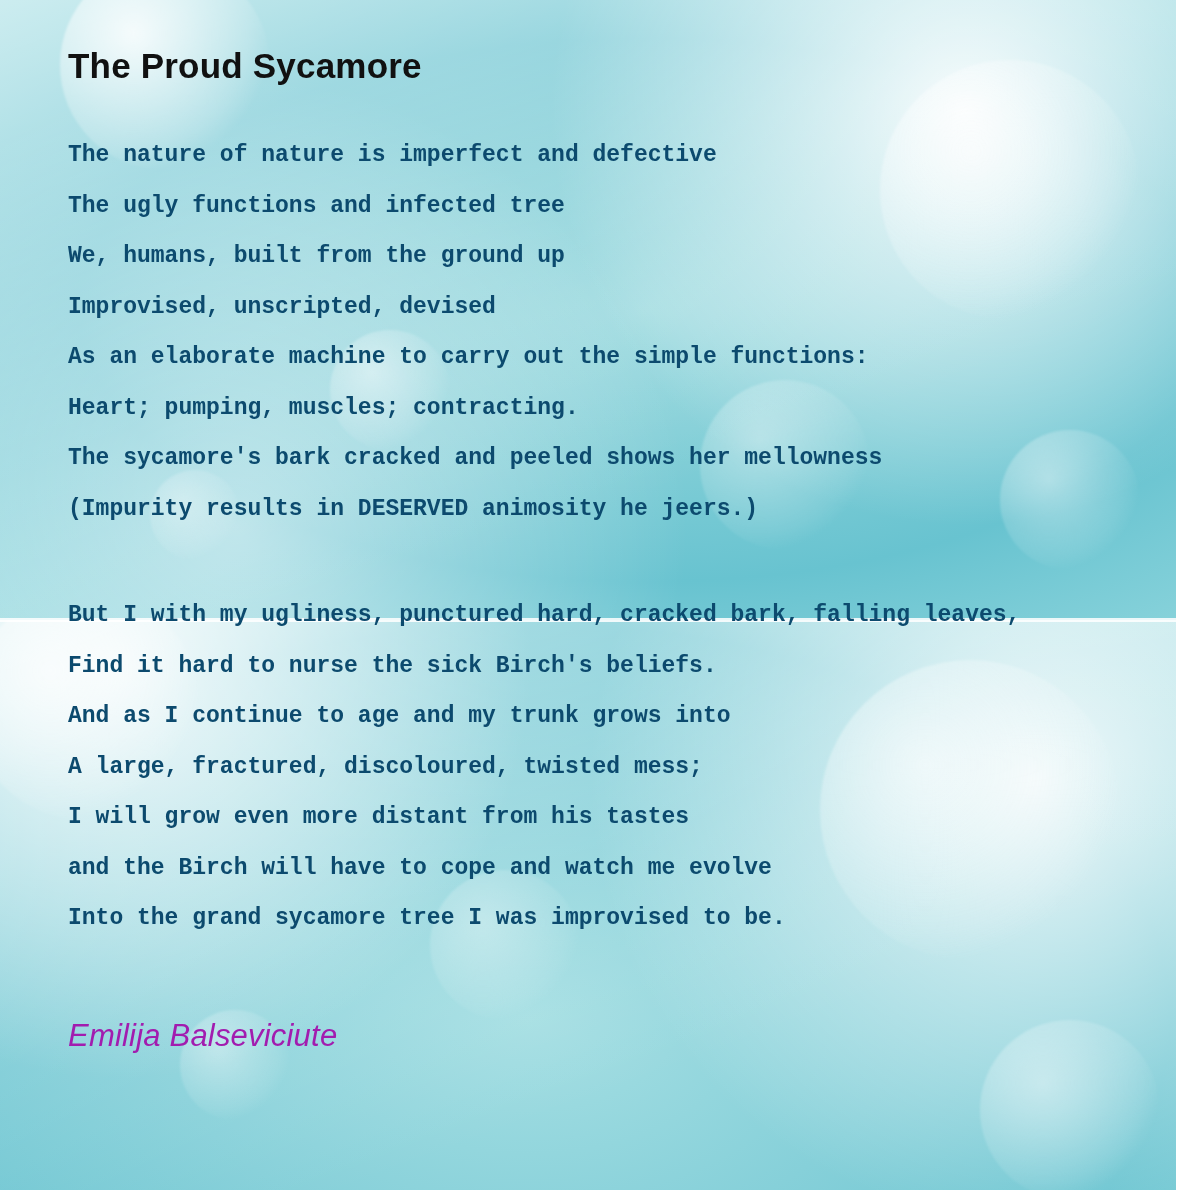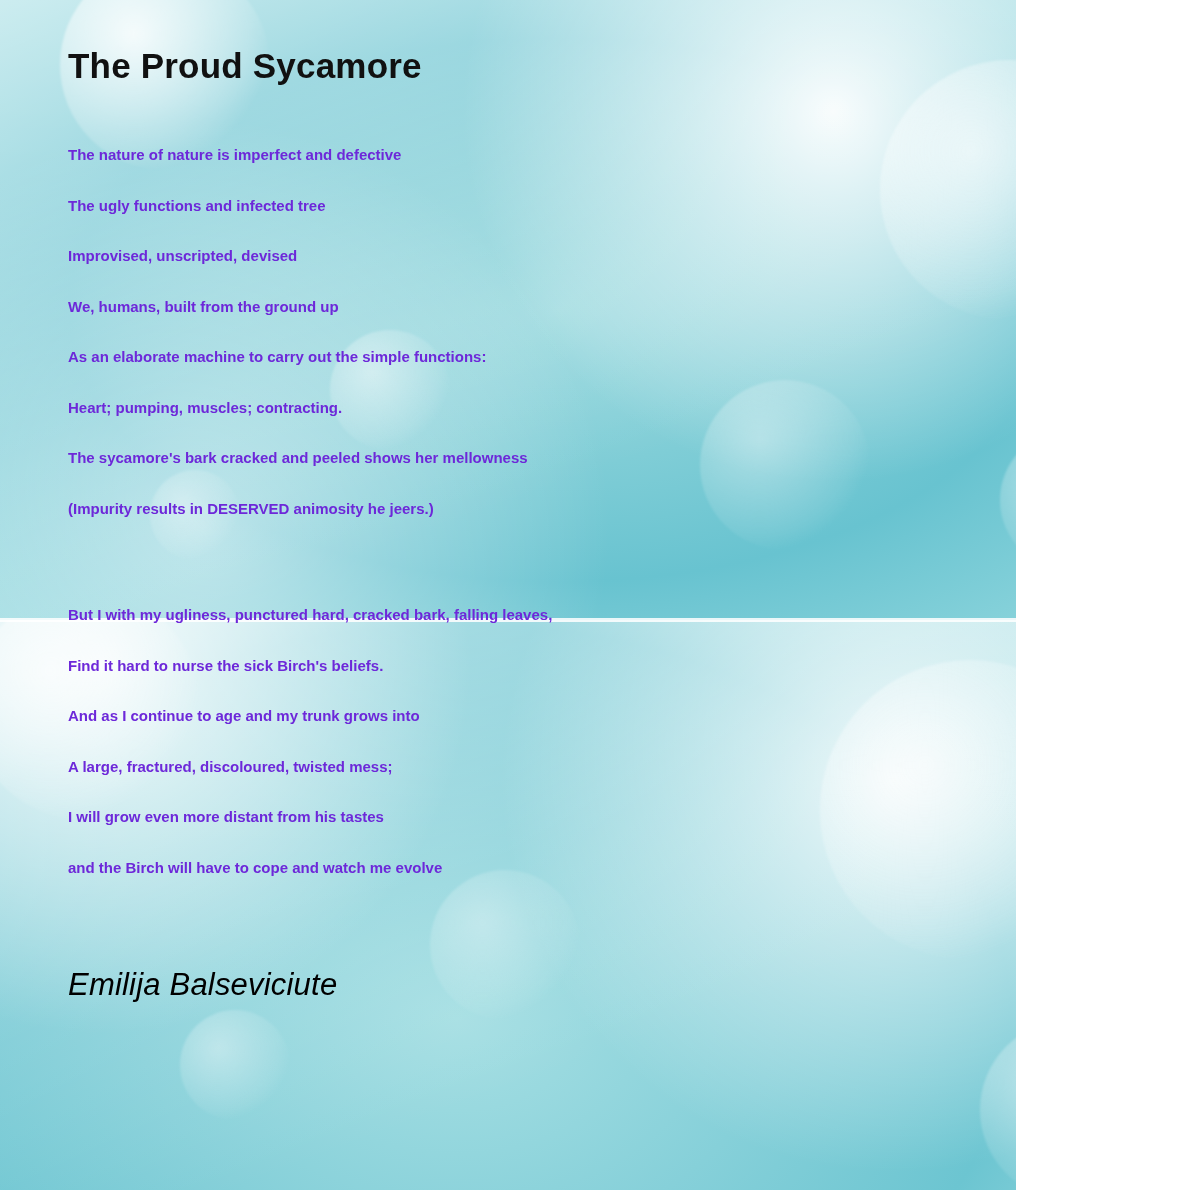--- a/index.html
+++ b/index.html
@@ -9,21 +9,21 @@
   body {
     width: 1200px;
     height: 1190px;
     font-family: "Liberation Sans", sans-serif;
     background: #ffffff;
     overflow: hidden;
   }
 
   .poem-page {
     position: relative;
-    width: 1016px;
+    width: 1176px;
     height: 1190px;
     overflow: hidden;
   }
 
   
   .bg {
     position: absolute;
     inset: 0;
     z-index: 0;
   }
@@ -83,34 +83,35 @@
     font-size: 35px;
     font-weight: bold;
     color: #111111;
     margin: 0 0 44px 0;
     letter-spacing: 0.2px;
   }
   .stanza {
     margin: 0;
   }
   .line {
-    font-size: 15px;
+    font-size: 23px;
     font-weight: bold;
-    color: #6d28d9;
+    color: #0c4a6e;
     line-height: 50.5px;
     white-space: pre;
+    font-family: Liberation Mono, monospace;
   }
   .stanza-gap {
     height: 56px;
   }
   .author {
     margin-top: 74px;
     font-size: 31px;
     font-style: italic;
-    color: #000000;
+    color: #a21caf;
     letter-spacing: 0.2px;
   }
 </style>
 </head>
 <body>
 
 <div class="poem-page">
 
   <div class="bg">
     <div class="band band-top">
@@ -130,35 +131,36 @@
     </div>
     <div class="seam"></div>
   </div>
 
   <div class="content">
     <h1 class="poem-title">The Proud Sycamore</h1>
 
     <div class="stanza">
       <div class="line">The nature of nature is imperfect and defective</div>
       <div class="line">The ugly functions and infected tree</div>
+      <div class="line">We, humans, built from the ground up</div>
       <div class="line">Improvised, unscripted, devised</div>
-      <div class="line">We, humans, built from the ground up</div>
       <div class="line">As an elaborate machine to carry out the simple functions:</div>
       <div class="line">Heart; pumping, muscles; contracting.</div>
       <div class="line">The sycamore's bark cracked and peeled shows her mellowness</div>
       <div class="line">(Impurity results in DESERVED animosity he jeers.)</div>
     </div>
 
     <div class="stanza-gap"></div>
 
     <div class="stanza">
       <div class="line">But I with my ugliness, punctured hard, cracked bark, falling leaves,</div>
       <div class="line">Find it hard to nurse the sick Birch's beliefs.</div>
       <div class="line">And as I continue to age and my trunk grows into</div>
       <div class="line">A large, fractured, discoloured, twisted mess;</div>
       <div class="line">I will grow even more distant from his tastes</div>
       <div class="line">and the Birch will have to cope and watch me evolve</div>
+      <div class="line">Into the grand sycamore tree I was improvised to be.</div>
     </div>
 
     <div class="author">Emilija Balseviciute</div>
   </div>
 
 </div>
 
 </body></html>

